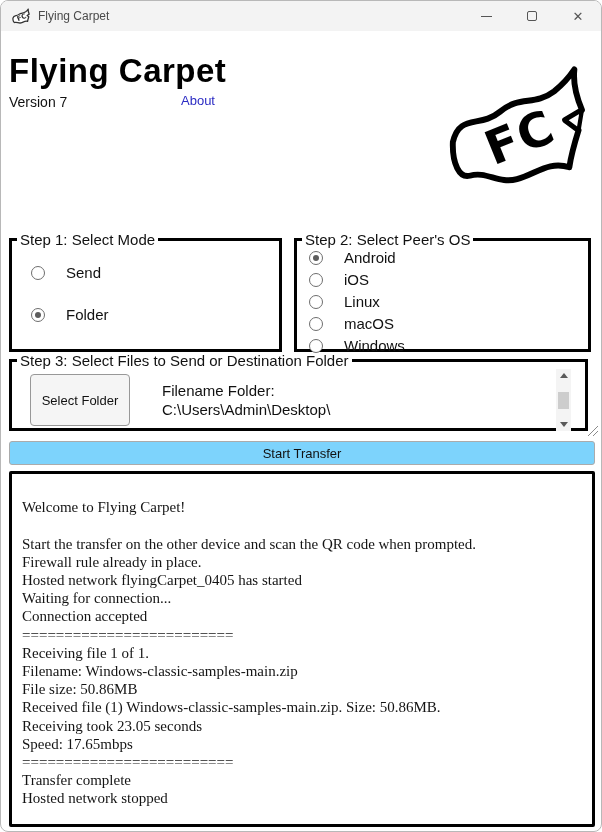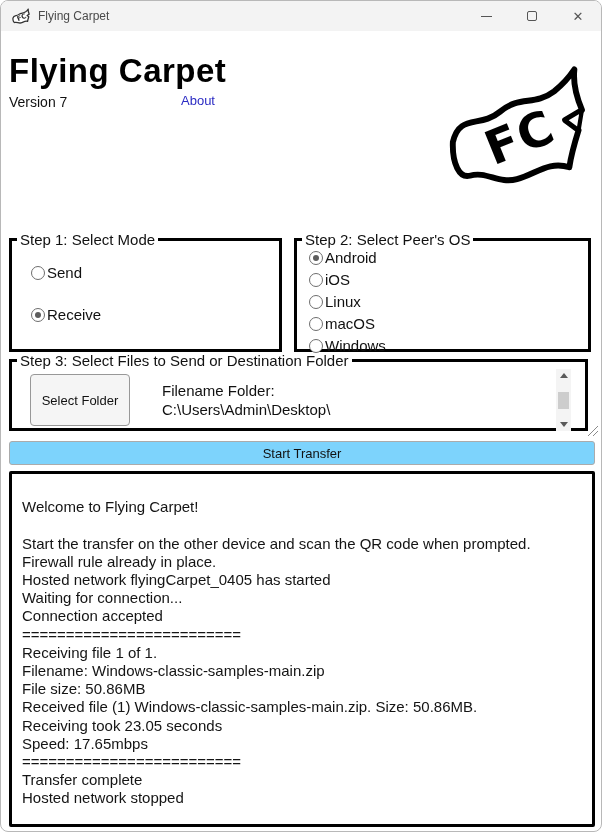--- a/index.html
+++ b/index.html
@@ -29,21 +29,21 @@
   .about-link { position: absolute; left: 172px; top: 0; font-size: 13px; color: #2b2bc3; cursor: pointer; }
   .logo { position: absolute; top: 10px; right: 8px; }
   
   .steps-row { display: flex; gap: 12px; margin-top: 78px; }
   fieldset { border: 3px solid #000; padding: 0 0 0 0; margin-top: 44px; }
   legend { font-size: 15px; color: #111; padding: 0 3px; margin-left: 5px; white-space: nowrap; }
   .fs-step1 { width: 273px; height: 121px; }
   .fs-step2 { width: 297px; height: 121px; }
   .opts-1 { padding: 16px 16px 0 19px; display: flex; flex-direction: column; gap: 25px; justify-content: center; }
   .opts-2 { padding: 1px 0 0 12px; display: flex; flex-direction: column; gap: 5px; }
-  .radio-row { display: flex; align-items: center; gap: 2px; font-size: 15px; color: #111; cursor: pointer; }
+  .radio-row { display: flex; align-items: center; gap: 21px; font-size: 15px; color: #111; cursor: pointer; }
   .radio { width: 14px; height: 14px; border: 1px solid #6e6e6e; border-radius: 50%; background: #fff; position: relative; flex: 0 0 auto; }
   .radio.checked::after { content: ""; position: absolute; inset: 3px; border-radius: 50%; background: #5d5d5d; }
   .fs-step3 { margin-top: 0; width: 579px; height: 79px; }
   .step3-inner { display: flex; align-items: center; height: 62px; padding: 0 8px 0 18px; gap: 19px; }
   .select-folder-btn {
     width: 100px; height: 52px; background: #f5f5f5; border: 1px solid #989898;
     border-radius: 4px; font-size: 13px; color: #111; font-family: "Liberation Sans", sans-serif; cursor: pointer;
   }
   .folder-text { margin-left: 13px; font-size: 15px; line-height: 19px; color: #111; flex: 1; }
   .mini-scrollbar { width: 15px; height: 62px; background: #f4f4f4; display: flex; flex-direction: column; align-items: center; justify-content: space-between; padding: 4px 0; margin-right: 6px; }
@@ -54,21 +54,21 @@
   
   .start-transfer-btn {
     display: block; margin-top: 10px; width: 586px; height: 24px;
     background: #7dd3fc; border: 1px solid #ababab; border-radius: 3px;
     font-size: 13px; color: #111; font-family: "Liberation Sans", sans-serif; cursor: pointer;
   }
   
   .log-box {
     margin-top: 6px; width: 586px; height: 356px; border: 3px solid #000; border-radius: 2px;
     padding: 6px 10px; font-size: 15px; line-height: 18.2px; color: #141414;
-    white-space: pre-line; overflow: hidden;
+    white-space: pre-line; overflow: hidden; font-family: Liberation Serif, serif;
   }
   
   .progress-track { margin-top: 8px; width: 586px; height: 17px; background: #fff; }
   .progress-fill { height: 100%; }
 </style>
 </head>
 <body>
 
 <div class="window">
 
@@ -108,21 +108,21 @@
     <div class="steps-row">
       <fieldset class="fs-step1">
         <legend>Step 1: Select Mode</legend>
         <div class="opts-1">
           <div class="radio-row">
             <span class="radio"></span>
             <span>Send</span>
           </div>
           <div class="radio-row">
             <span class="radio checked"></span>
-            <span>Receive</span>
+            <span>Folder</span>
           </div>
         </div>
       </fieldset>
 
       <fieldset class="fs-step2">
         <legend>Step 2: Select Peer's OS</legend>
         <div class="opts-2">
           <div class="radio-row">
             <span class="radio checked"></span>
             <span>Android</span>

